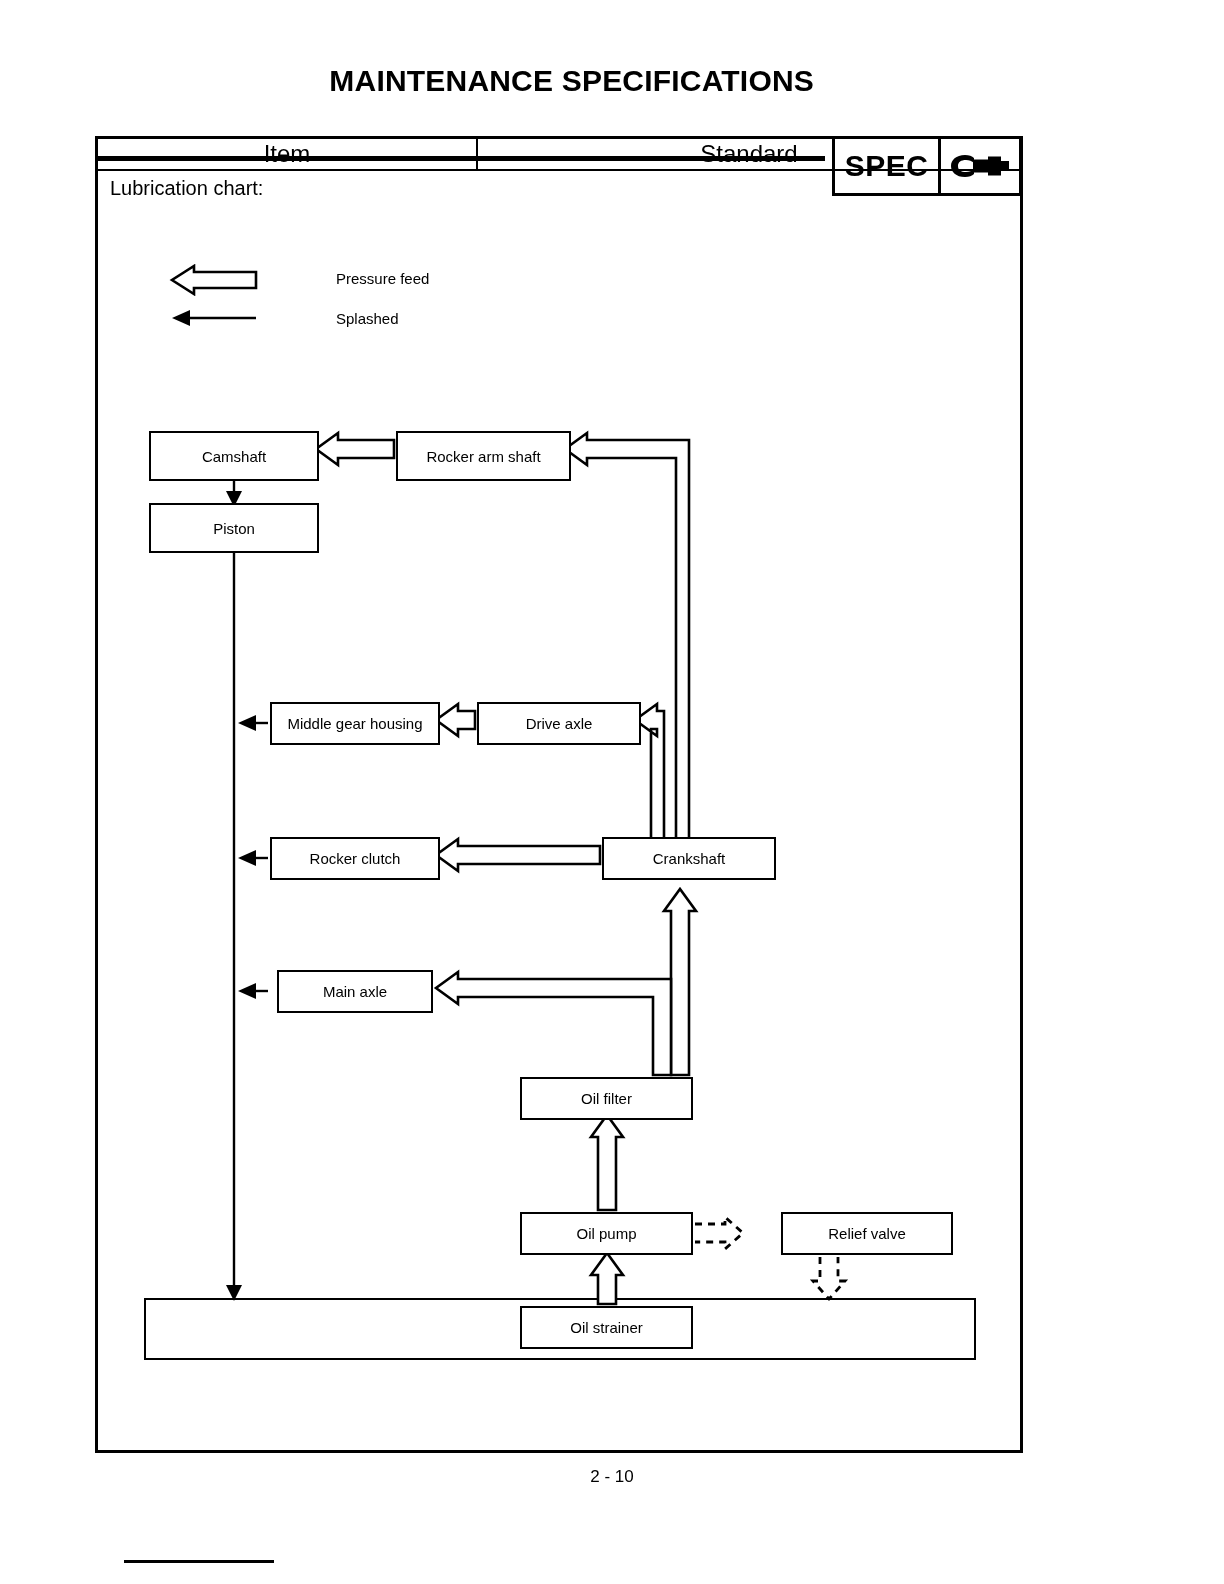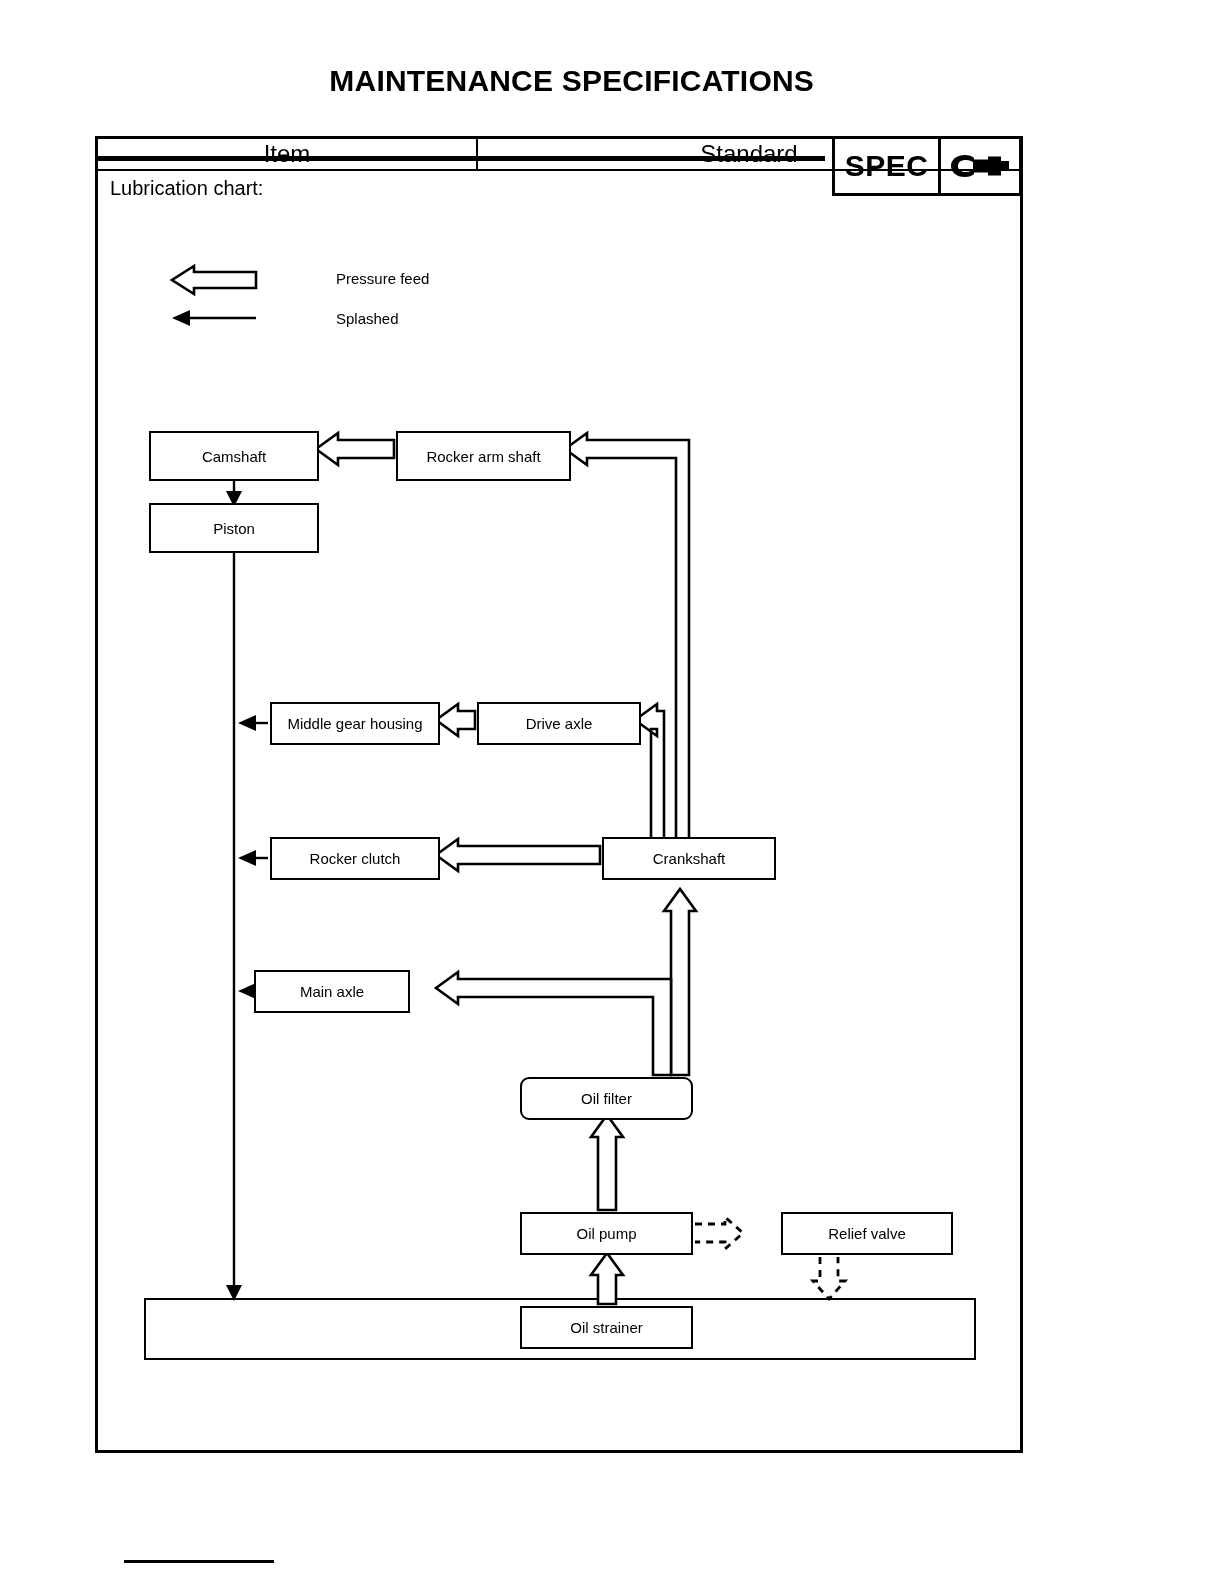--- a/index.html
+++ b/index.html
@@ -208,38 +208,39 @@
       </div>
 
       <div class="bx" style="left:172px;top:698px;width:170px;height:43px;">
         <span>Rocker clutch</span>
       </div>
 
       <div class="bx" style="left:504px;top:698px;width:174px;height:43px;">
         <span>Crankshaft</span>
       </div>
 
-      <div class="bx" style="left:156px;top:831px;width:156px;height:43px;">
+      <div class="bx" style="left:179px;top:831px;width:156px;height:43px;">
         <span>Main axle</span>
       </div>
 
-      <div class="bx" style="left:422px;top:938px;width:173px;height:43px;border-radius:9px;">
+      <div class="bx" style="left:422px;top:938px;width:173px;height:43px;">
         <span>Oil filter</span>
       </div>
 
       <div class="bx" style="left:422px;top:1073px;width:173px;height:43px;">
         <span>Oil pump</span>
       </div>
 
       <div class="bx" style="left:683px;top:1073px;width:172px;height:43px;">
         <span>Relief valve</span>
       </div>
 
       <div class="bx" style="left:422px;top:1167px;width:173px;height:43px;">
         <span>Oil strainer</span>
       </div>
 
     </div>
   </div>
 
+  <div class="footer">2 - 10</div>
   <div class="foot-mark"></div>
 
 </div>
 
 </body></html>

